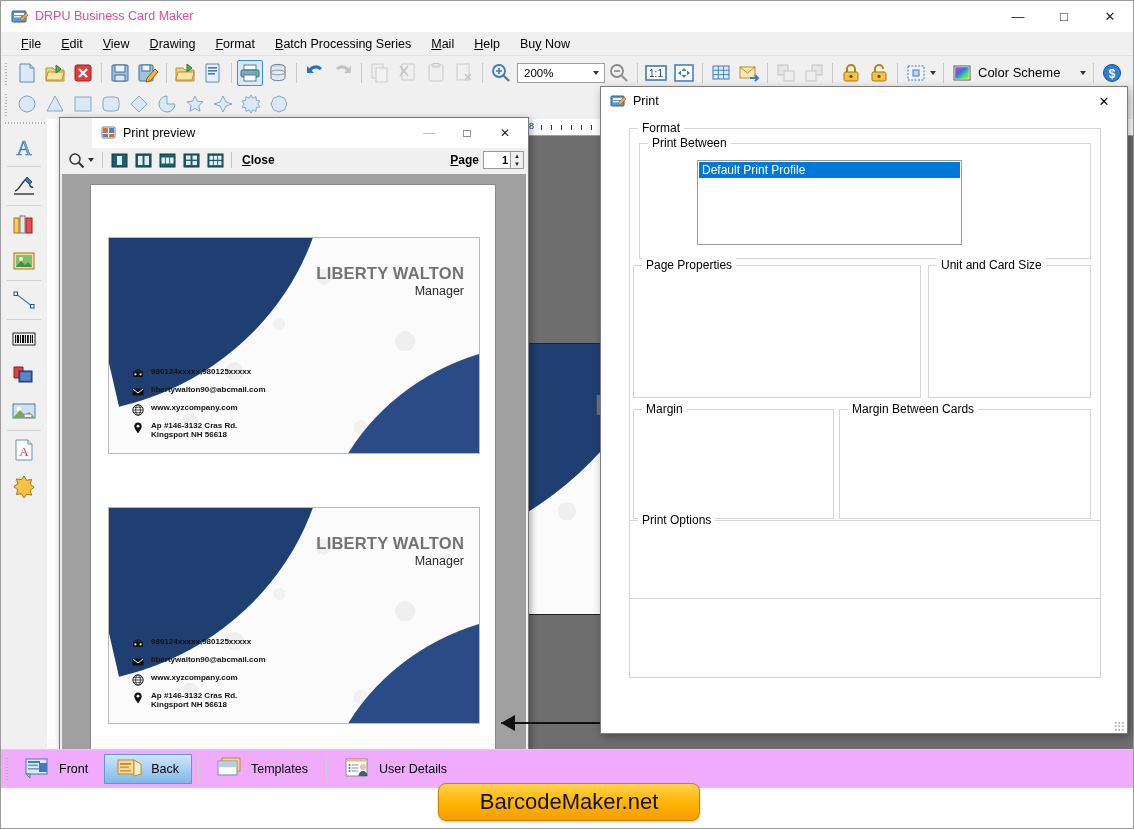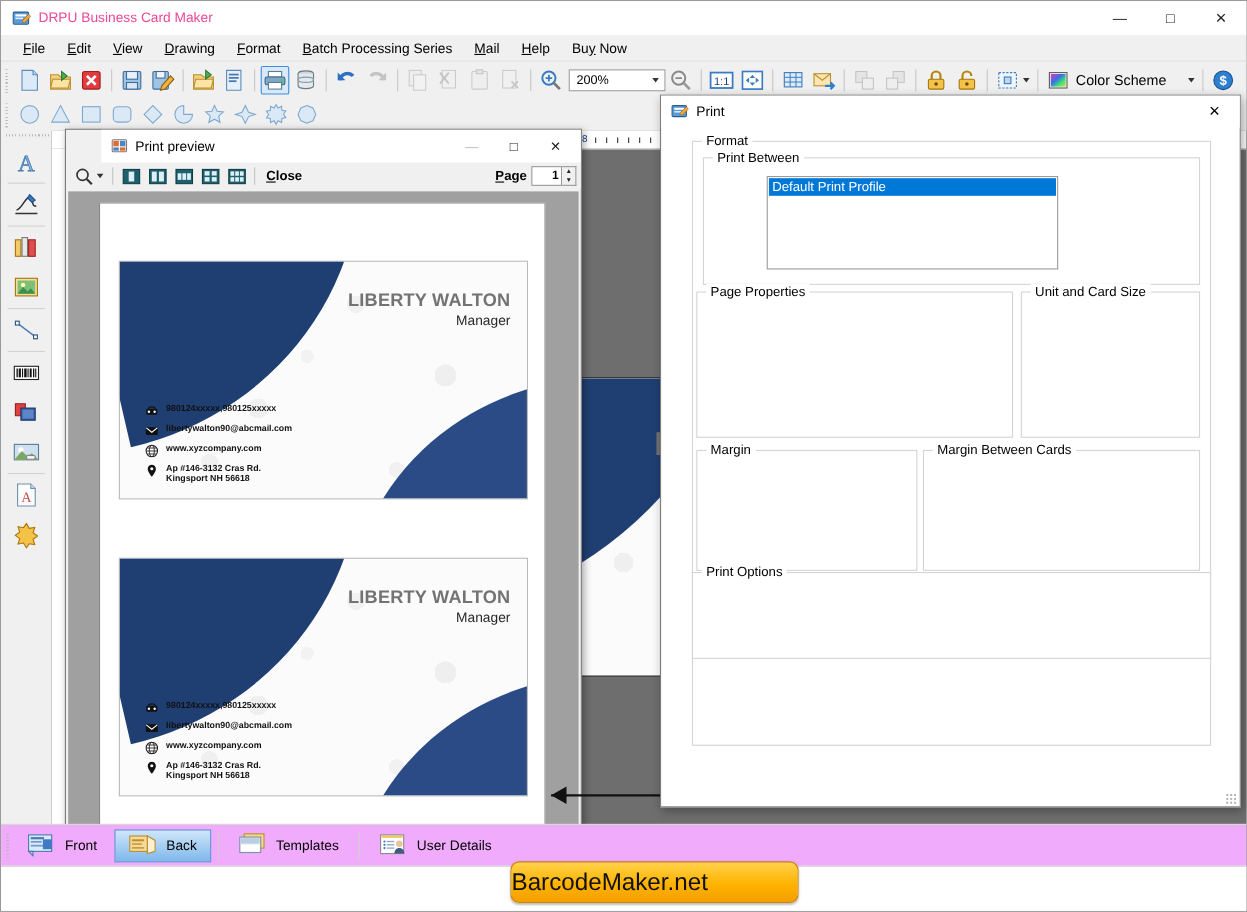--- a/index.html
+++ b/index.html
@@ -117,23 +117,23 @@
 
   
   #bottom-bar{position:absolute;left:0;bottom:40px;right:0;height:38px;background:#f0abfc;border-top:1px solid #d6d6d6;display:flex;align-items:center;}
   .bgrip{width:7px;height:26px;margin-left:3px;background-image:repeating-linear-gradient(to bottom,#b6b6b6 0 1px,transparent 1px 3px);background-size:2px 100%;background-repeat:no-repeat;background-position:2px 2px;}
   .btab{display:flex;align-items:center;gap:8px;padding:4px 12px;margin:0 2px;font-size:12.5px;height:30px;box-sizing:border-box;}
   .btab.active{background:linear-gradient(#cfe6fb,#7fb8ea);border:1px solid #5a9bd4;}
   .btab-sep{width:1px;height:26px;background:#cfcfcf;margin:0 4px;}
 
   
   #statusbar{position:absolute;left:0;bottom:0;right:0;height:40px;background:#fff;border-top:1px solid #d0d0d0;}
-  #watermark{position:absolute;left:463px;bottom:7px;width:260px;height:36px;border-radius:8px;
+  #watermark{position:absolute;left:437px;bottom:7px;width:260px;height:36px;border-radius:8px;
      background:linear-gradient(#ffd24d,#ffb300 55%,#f59e00);
-     border:1px solid #c98500;display:flex;align-items:center;
+     border:1px solid #c98500;display:flex;align-items:center;justify-content:center;
      font-size:22px;color:#111;box-shadow:0 1px 2px rgba(0,0,0,.25);}
 </style>
 </head>
 <body>
 
 <div id="app-window">
 
   <div id="titlebar">
     <span id="title-icon">
       <svg width="17" height="17" viewBox="0 0 17 17">

